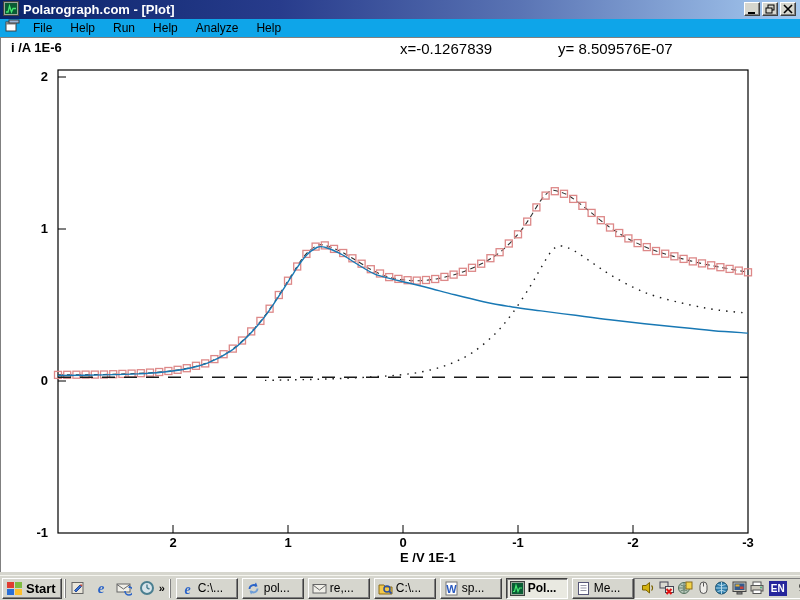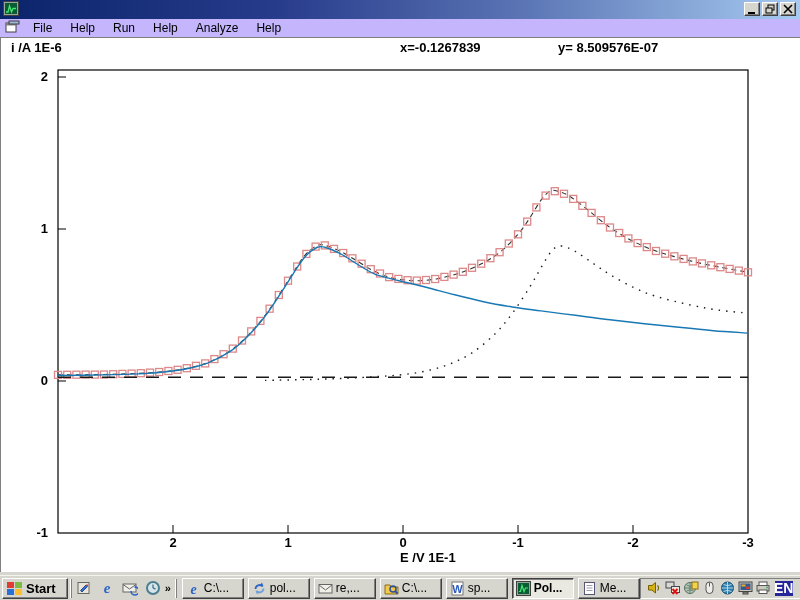--- a/index.html
+++ b/index.html
@@ -13,75 +13,76 @@
     display:flex; align-items:center; padding-left:3px; }
   #title-text { color:#fff; font-weight:bold; font-size:13px; margin-left:4px; white-space:nowrap; }
   .winbtns { position:absolute; top:2px; display:flex; gap:2px; }
   #titlebar .winbtns { right:4px; }
   .winbtn { width:16px; height:14px; background:#d6d6ce; display:flex; align-items:center; justify-content:center;
     border-top:1px solid #fff; border-left:1px solid #fff; border-right:1px solid #404040; border-bottom:1px solid #404040;
     box-shadow:inset -1px -1px 0 #808080; cursor:default; }
   .winbtn svg { display:block; }
 
   
-  #menubar { position:absolute; left:0; top:19px; width:800px; height:19px; background:#c4b5fd;
-    border-bottom:1px solid #808080; display:flex; align-items:center; }
+  #menubar { position:absolute; left:0; top:19px; width:800px; height:19px; background:#0ea5e9;
+    border-bottom:1px solid #808080; display:flex; align-items:flex-start; }
   #menu-items { display:flex; align-items:center; }
   .menu-item { padding:2px 9px; font-size:12px; color:#000; }
   #mdi-icon { margin:0 4px 0 5px; }
 
   
   #client { position:absolute; left:0; top:38px; width:800px; height:534px; background:#fff;
     border-left:1px solid #808080; }
-  .readout { position:absolute; top:2px; font-weight:bold; font-size:13px; color:#000; white-space:pre; }
+  .readout { position:absolute; top:2px; font-weight:normal; font-size:15px; color:#000; white-space:pre; }
   #readout-x { left:399px; }
   #readout-y { left:557px; }
   #plot-svg { position:absolute; left:0; top:0; }
   .ticklabel { font-family:"Liberation Sans",sans-serif; font-size:13px; font-weight:bold; fill:#000; }
   .axistitle { font-family:"Liberation Sans",sans-serif; font-size:13px; font-weight:bold; fill:#000; }
 
   
   #taskbar { position:absolute; left:0; top:575px; width:800px; height:25px; background:#d6d6ce;
     border-top:1px solid #f4f4ee; display:flex; align-items:center; }
-  #start-button { margin-left:2px; height:21px; padding:0 11px 0 3px; display:flex; align-items:center; gap:3px;
+  #start-button { margin-left:2px; height:21px; padding:0 5px 0 3px; display:flex; align-items:center; gap:3px;
     background:#d6d6ce; font-weight:bold; font-size:13px;
     border-top:1px solid #fff; border-left:1px solid #fff; border-right:1px solid #404040; border-bottom:1px solid #404040;
     box-shadow:inset -1px -1px 0 #808080; }
   .drag-grip { width:4px; height:19px; margin:0 2px; border-left:1px solid #fff; border-right:1px solid #808080; }
   #quicklaunch { display:flex; align-items:center; gap:3px; }
   .ql-icon { width:20px; height:20px; display:flex; align-items:center; justify-content:center; }
   #ql-overflow { font-weight:bold; font-size:11px; padding:0 2px; }
   #task-buttons { display:flex; align-items:center; gap:4px; margin-left:3px; }
   .task-btn { width:62px; height:21px; display:flex; align-items:center; gap:3px; padding:0 3px; background:#d6d6ce;
     border-top:1px solid #fff; border-left:1px solid #fff; border-right:1px solid #404040; border-bottom:1px solid #404040;
     box-shadow:inset -1px -1px 0 #808080; font-size:12px; overflow:hidden; white-space:nowrap; }
   .task-btn.active { background:#e9e9e1; font-weight:bold;
     border-top:1px solid #404040; border-left:1px solid #404040; border-right:1px solid #fff; border-bottom:1px solid #fff;
     box-shadow:inset 1px 1px 0 #808080; }
   .task-btn .tlabel { overflow:hidden; text-overflow:clip; }
   #tray { margin-left:auto; margin-right:2px; height:21px; display:flex; align-items:center; gap:2px; padding:0 6px;
     border-top:1px solid #808080; border-left:1px solid #808080; border-bottom:1px solid #fff; border-right:1px solid #fff; }
   .tray-icon { width:16px; height:16px; display:flex; align-items:center; justify-content:center; }
-  #lang-badge { width:18px; height:15px; background:#26269c; color:#fff; font-size:14px; font-weight:bold;
+  #lang-badge { width:18px; height:15px; background:#26269c; color:#fff; font-size:10px; font-weight:bold;
     display:flex; align-items:center; justify-content:center; margin:0 2px; }
   #clock { font-size:12px; padding:0 6px 0 8px; white-space:nowrap; }
 </style>
 </head>
 <body>
 
 <div id="window">
 
   <div id="titlebar">
     <span>
       <svg width="16" height="15">
           <rect x="0.5" y="0.5" width="15" height="14" fill="#9aa89a" stroke="#404040"></rect>
           <rect x="2" y="2" width="12" height="11" fill="#0a5c34"></rect>
           <polyline points="3,11 5,11 6.5,5 8.5,11 10,7.5 13,7.5" fill="none" stroke="#45e872" stroke-width="1.3"></polyline>
         </svg>
     </span>
+    <span id="title-text">Polarograph.com - [Plot]</span>
     <div class="winbtns">
       <div class="winbtn">
           <svg width="13" height="11">
             <rect x="2" y="8" width="7" height="2" fill="#000"></rect>
           </svg>
         </div>
       <div class="winbtn">
           <svg width="13" height="11">
             <rect x="4" y="1" width="6" height="5" fill="none" stroke="#000"></rect>
             <rect x="2" y="4" width="6" height="5" fill="#d6d6ce" stroke="#000"></rect>

